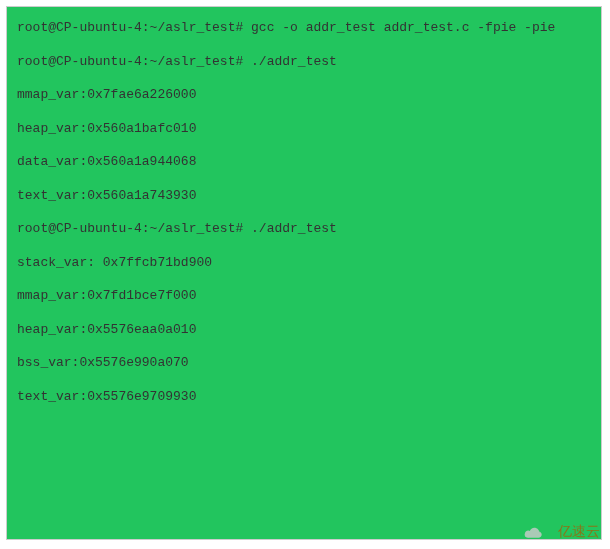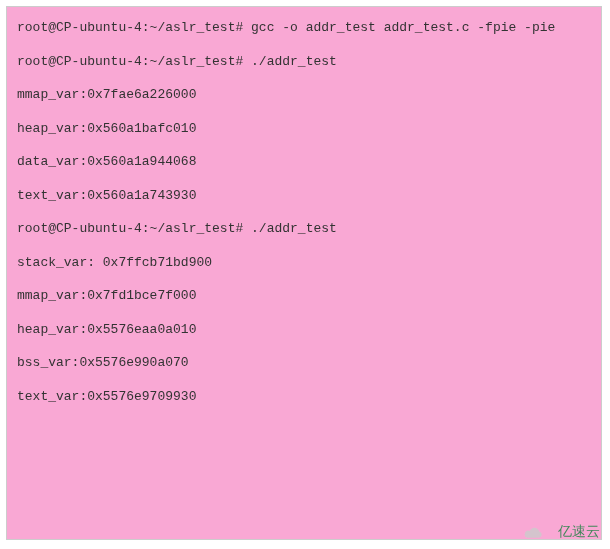--- a/index.html
+++ b/index.html
@@ -15,38 +15,38 @@
       font-family: "Courier New", Courier, monospace;
       font-size: 13px;
       color: #333333;
     }
     .terminal-box {
       border: 1px solid #cccccc;
       padding: 14px 10px;
       width: 596px;
       height: 534px;
       margin: 6px;
-      background: #f9a8d4;
+      background: #22c55e;
     }
     .line {
       white-space: pre;
       line-height: 1.0;
       margin-bottom: 20.5px;
     }
     .line:last-child {
       margin-bottom: 15px;
     }
     .watermark {
       position: absolute;
       right: 10px;
       bottom: 8px;
       display: flex;
       align-items: center;
       gap: 14px;
-      color: #15803d;
+      color: #a16207;
       font-family: Arial, sans-serif;
       font-size: 14px;
       opacity: 0.8;
     }
     .cloud-icon {
       width: 22px;
       height: 14px;
     }
   </style>
 </head>

